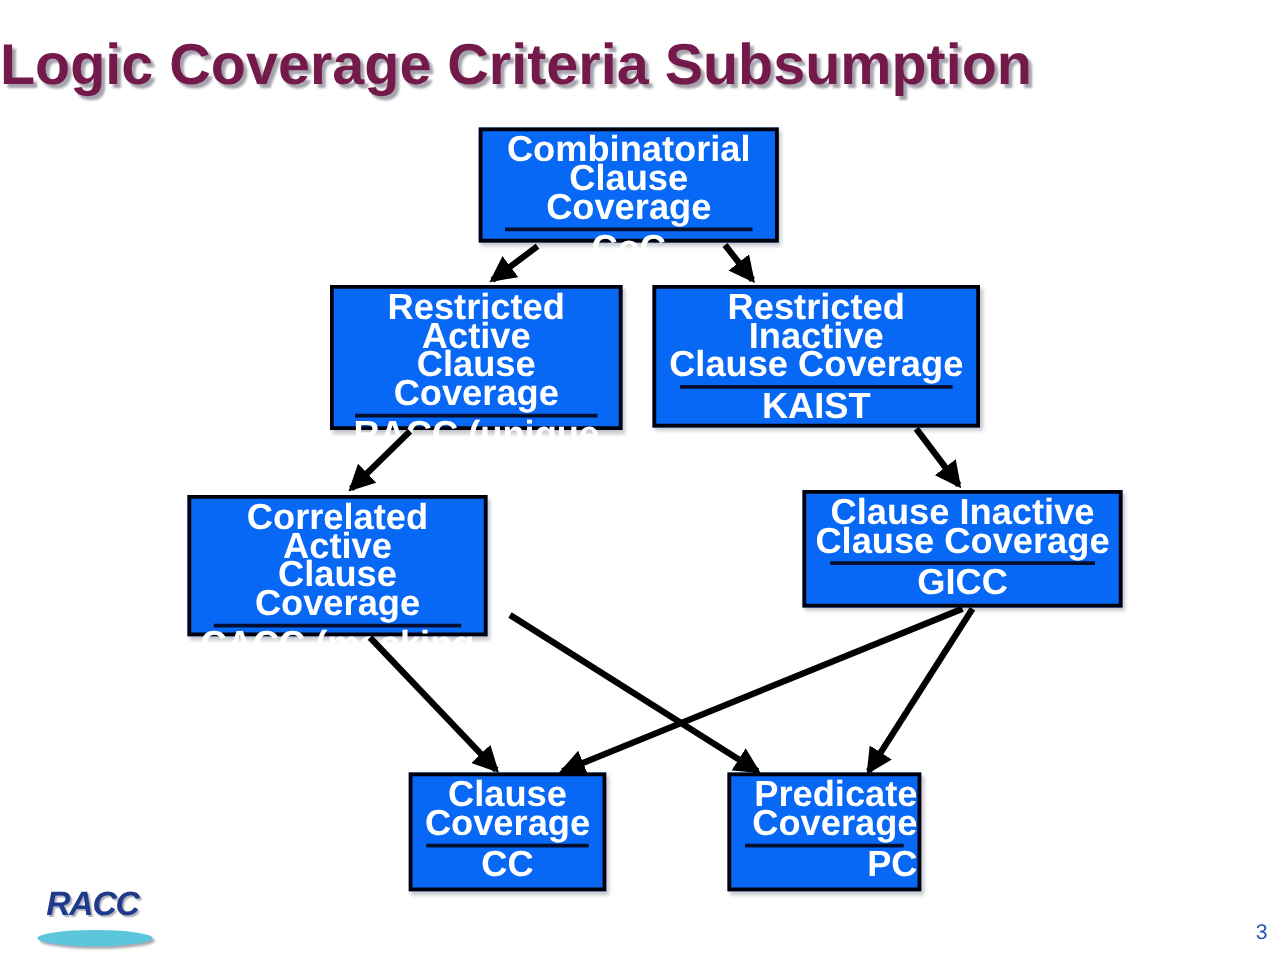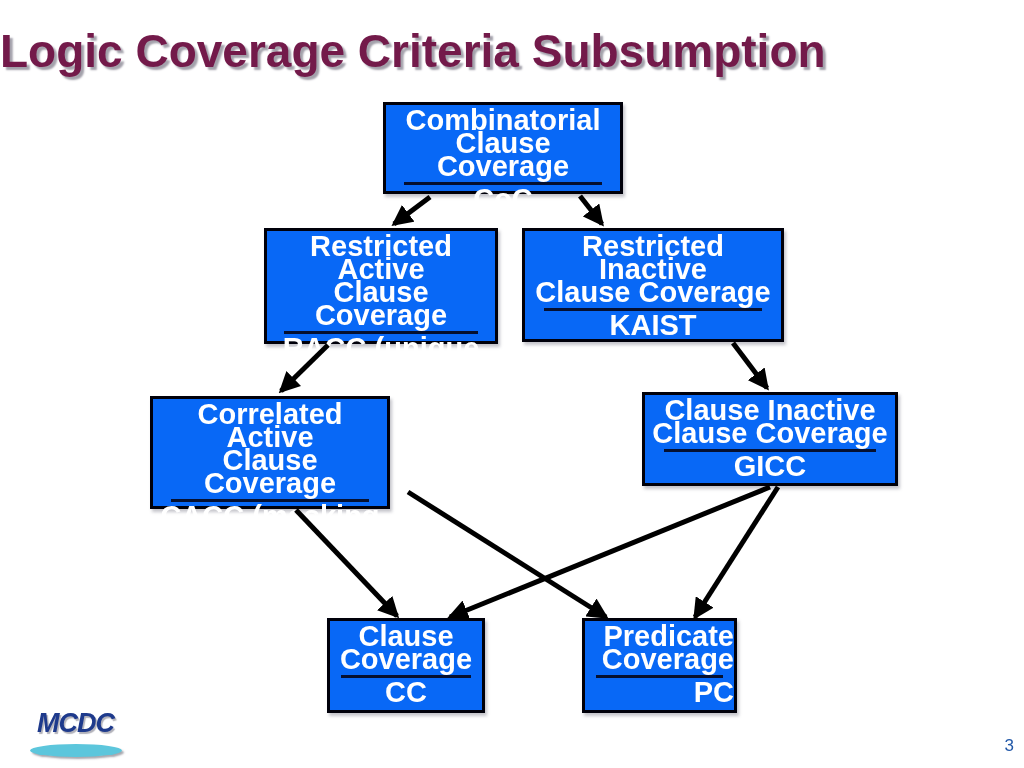--- a/index.html
+++ b/index.html
@@ -138,18 +138,18 @@
       <line x1="328" y1="345" x2="281" y2="391" stroke="var(--arrow,#000)" stroke-width="5" marker-end="url(#ah)"></line>
       <line x1="733" y1="343" x2="767" y2="388" stroke="var(--arrow,#000)" stroke-width="5" marker-end="url(#ah)"></line>
       <line x1="296" y1="510" x2="397" y2="616" stroke="var(--arrow,#000)" stroke-width="5" marker-end="url(#ah)"></line>
       <line x1="408" y1="492" x2="606" y2="617" stroke="var(--arrow,#000)" stroke-width="5" marker-end="url(#ah)"></line>
       <line x1="770" y1="487" x2="450" y2="617" stroke="var(--arrow,#000)" stroke-width="5" marker-end="url(#ah)"></line>
       <line x1="778" y1="487" x2="695" y2="617" stroke="var(--arrow,#000)" stroke-width="5" marker-end="url(#ah)"></line>
     </svg>
 
   <div class="logo">
     <div class="logo-swoosh"></div>
-    <span class="logo-text">MCDC</span>
+    <span class="logo-text">RACC</span>
   </div>
 
   <div class="page-number">3</div>
 
 </div>
 
 </body></html>

